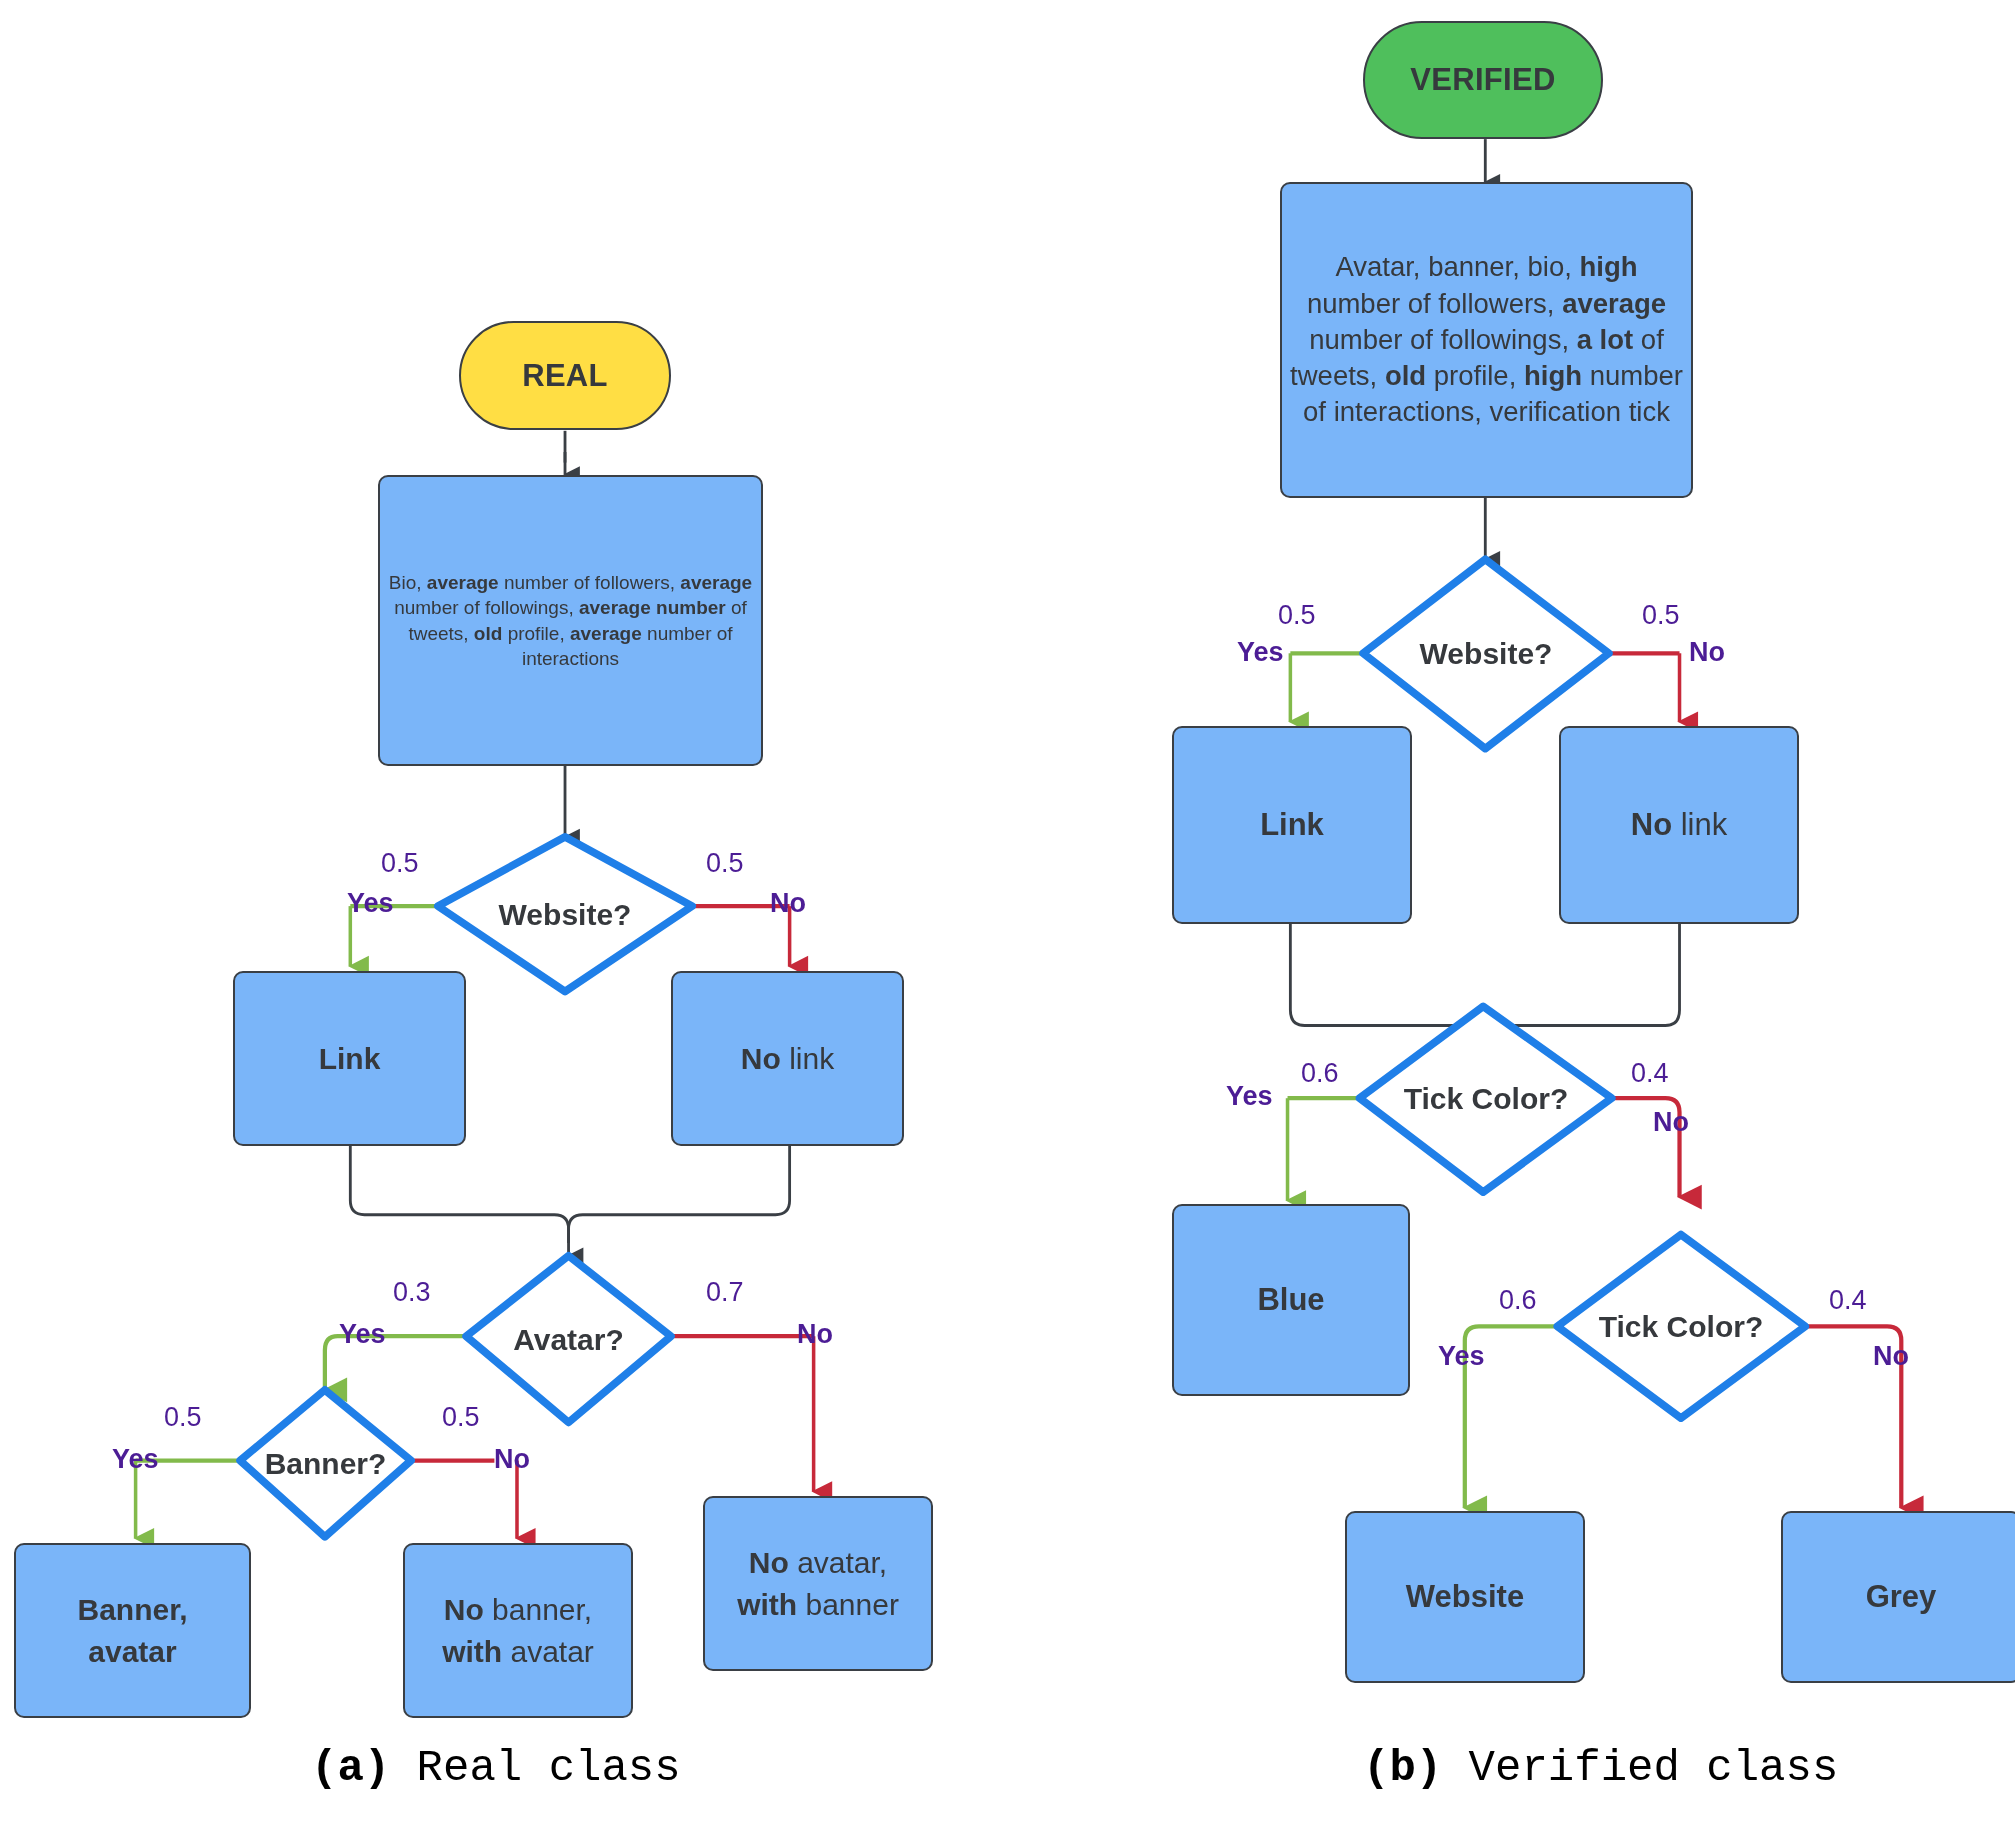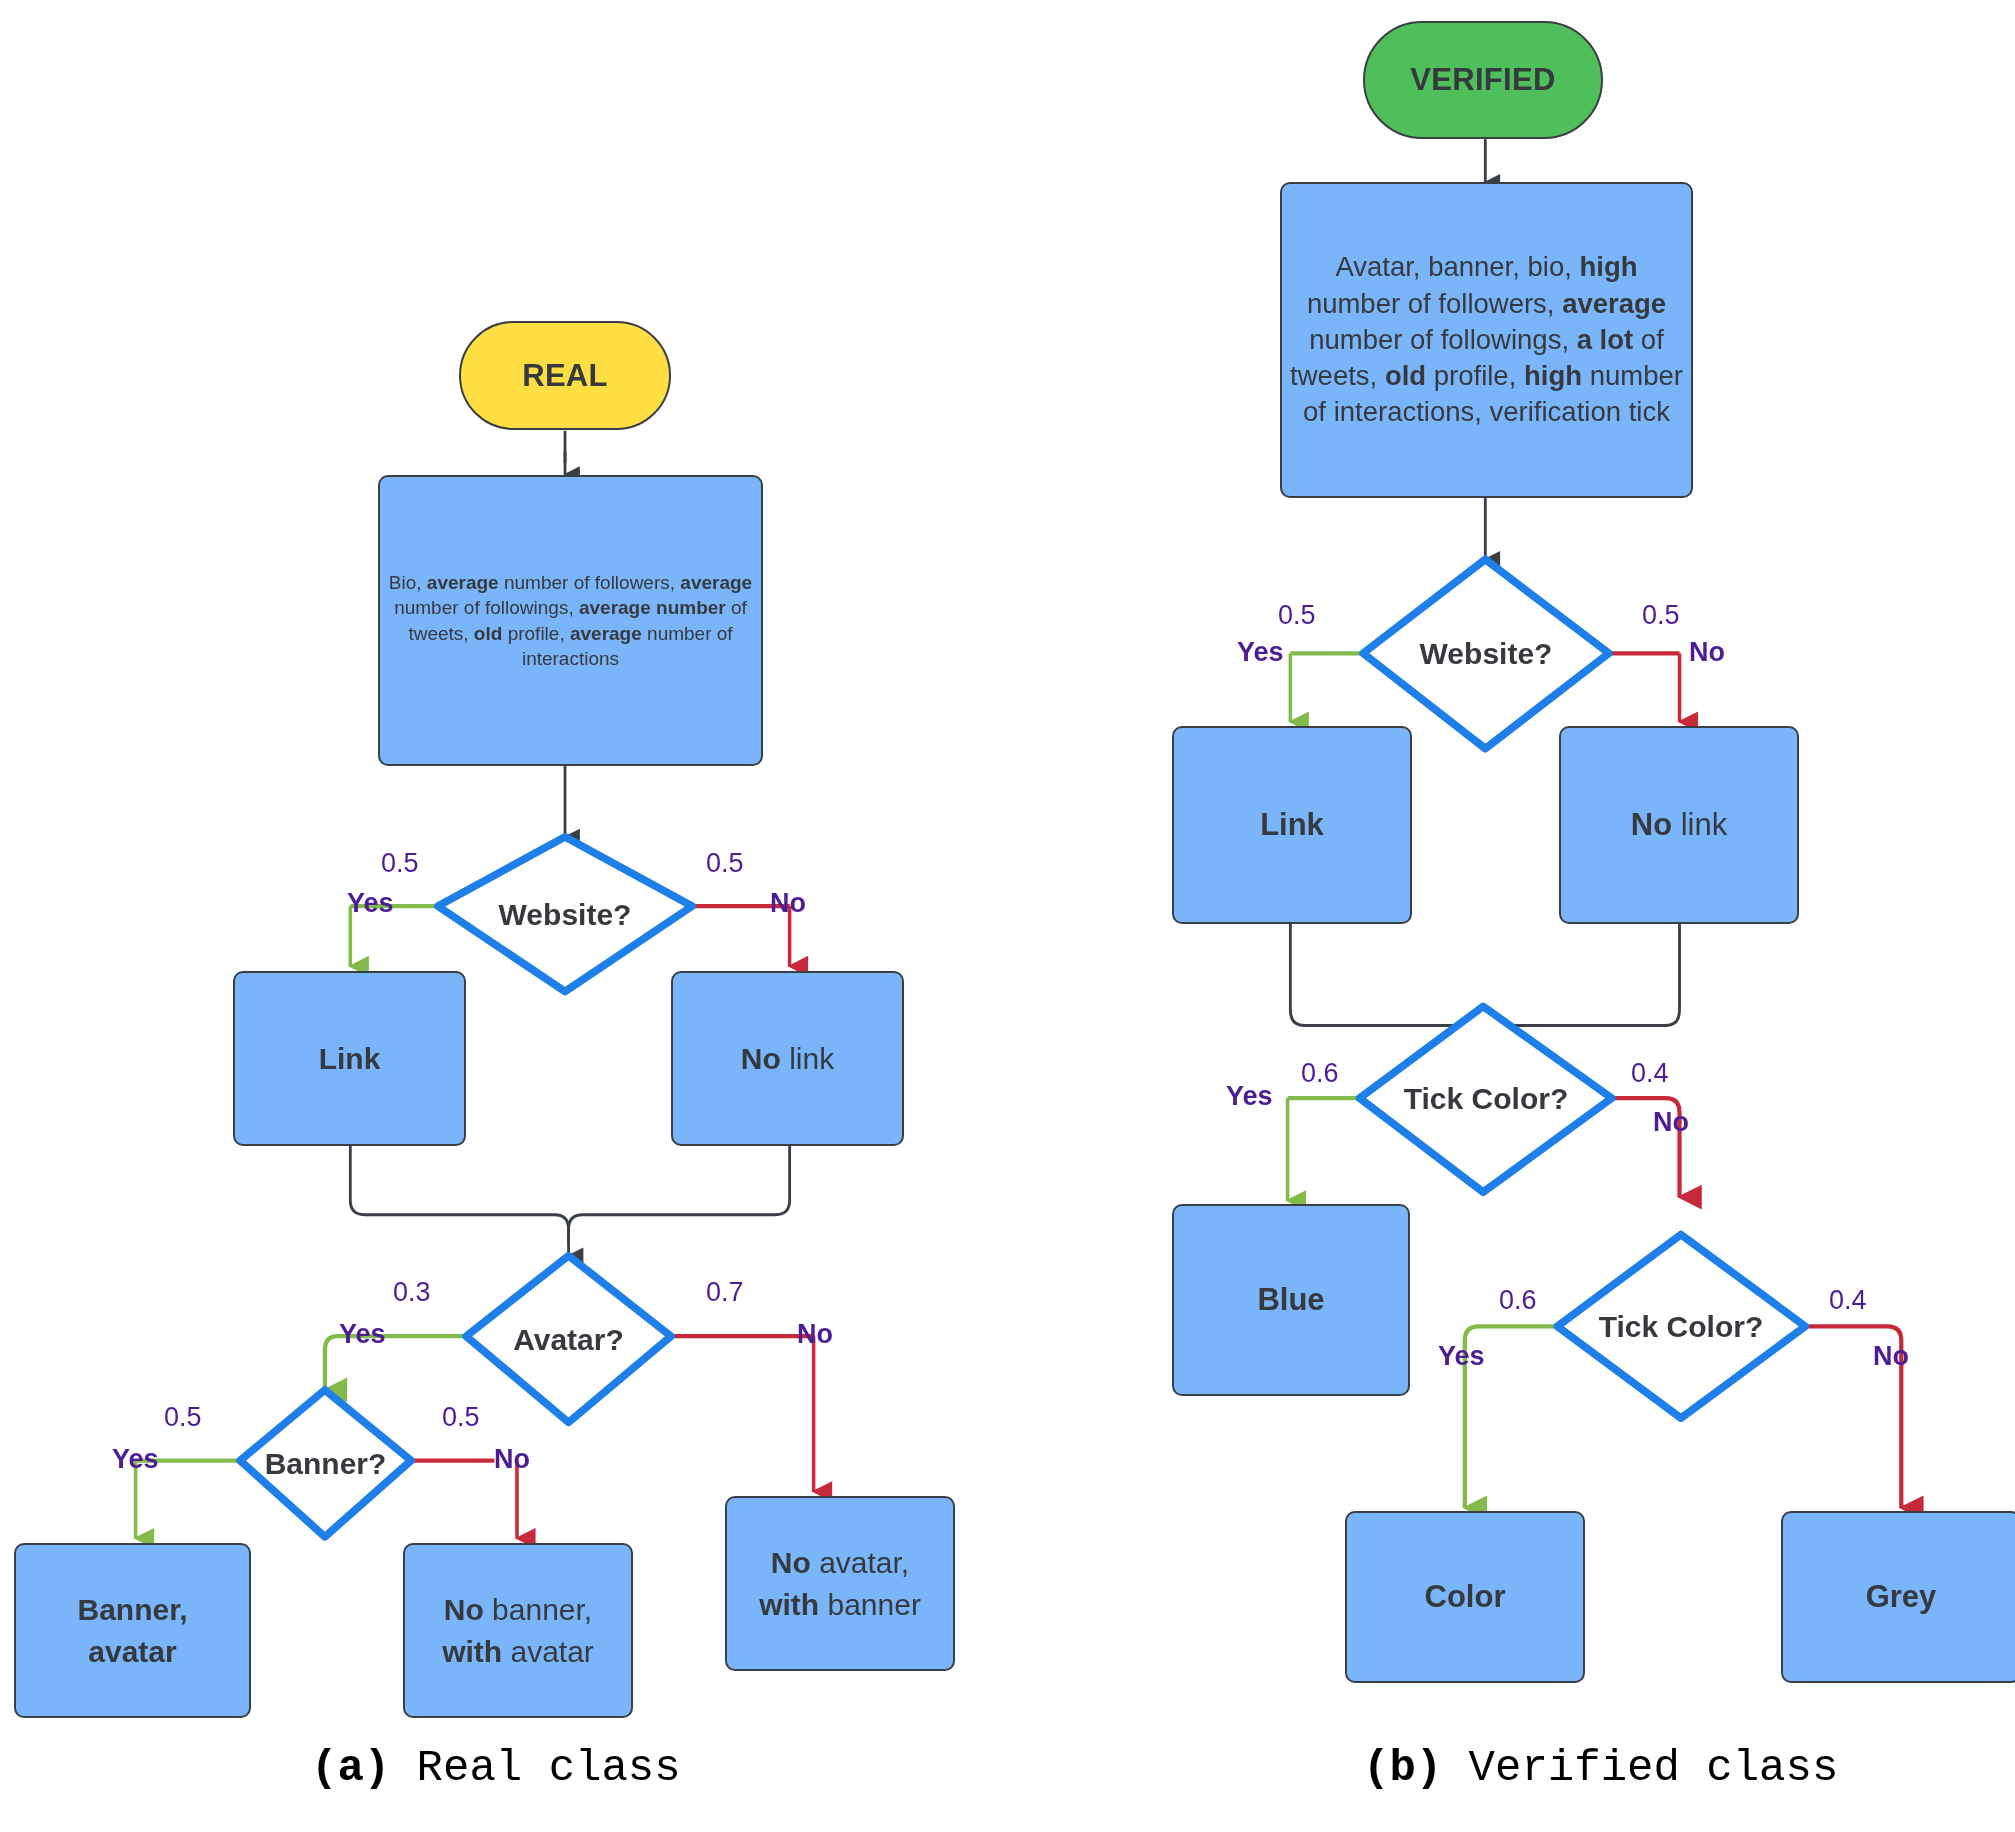--- a/index.html
+++ b/index.html
@@ -192,21 +192,21 @@
   <div class="elabel yn" style="left:494px;top:1444px;font-size:27px;">No</div>
 
   <div class="node process" style="left:14px;top:1543px;width:237px;height:175px;font-size:30px;line-height:1.4;">
     <span class="txt"><span class="b">Banner,<br>avatar</span></span>
   </div>
 
   <div class="node process" style="left:403px;top:1543px;width:230px;height:175px;font-size:30px;line-height:1.4;">
     <span class="txt"><span class="b">No</span> banner,<br><span class="b">with</span> avatar</span>
   </div>
 
-  <div class="node process" style="left:725px;top:1496px;width:230px;height:175px;font-size:30px;line-height:1.4;text-align:center;">
+  <div class="node process" style="left:703px;top:1496px;width:230px;height:175px;font-size:30px;line-height:1.4;text-align:center;">
     <span class="txt"><span class="b">No</span> avatar,<br><span class="b">with</span> banner</span>
   </div>
 
   <div class="node terminator t-verified" style="left:1363px;top:21px;width:240px;height:118px;font-size:31px;">
     <span class="txt">VERIFIED</span>
   </div>
 
   <div class="node process" style="left:1280px;top:182px;width:413px;height:316px;font-size:27.5px;line-height:1.32;">
     <span class="txt">
       Avatar, banner, bio, <span class="b">high</span> number of followers,
@@ -246,21 +246,21 @@
 
   <div class="node decision" style="left:1557px;top:1235px;width:248px;height:184px;">
     <span class="dlabel" style="font-size:30px;">Tick Color?</span>
   </div>
   <div class="elabel prob" style="left:1499px;top:1285px;font-size:27px;">0.6</div>
   <div class="elabel yn" style="left:1438px;top:1341px;font-size:27px;">Yes</div>
   <div class="elabel prob" style="left:1829px;top:1285px;font-size:27px;">0.4</div>
   <div class="elabel yn" style="left:1873px;top:1341px;font-size:27px;">No</div>
 
   <div class="node process" style="left:1345px;top:1511px;width:240px;height:172px;font-size:31px;">
-    <span class="txt"><span class="b">Color</span></span>
+    <span class="txt"><span class="b">Website</span></span>
   </div>
 
   <div class="node process" style="left:1781px;top:1511px;width:240px;height:172px;font-size:31px;">
     <span class="txt"><span class="b">Grey</span></span>
   </div>
 
   <div class="caption" style="left:311px;top:1743px;font-size:44px;">
     <b>(a)</b><span> Real class</span>
   </div>
   <div class="caption" style="left:1363px;top:1743px;font-size:44px;">

